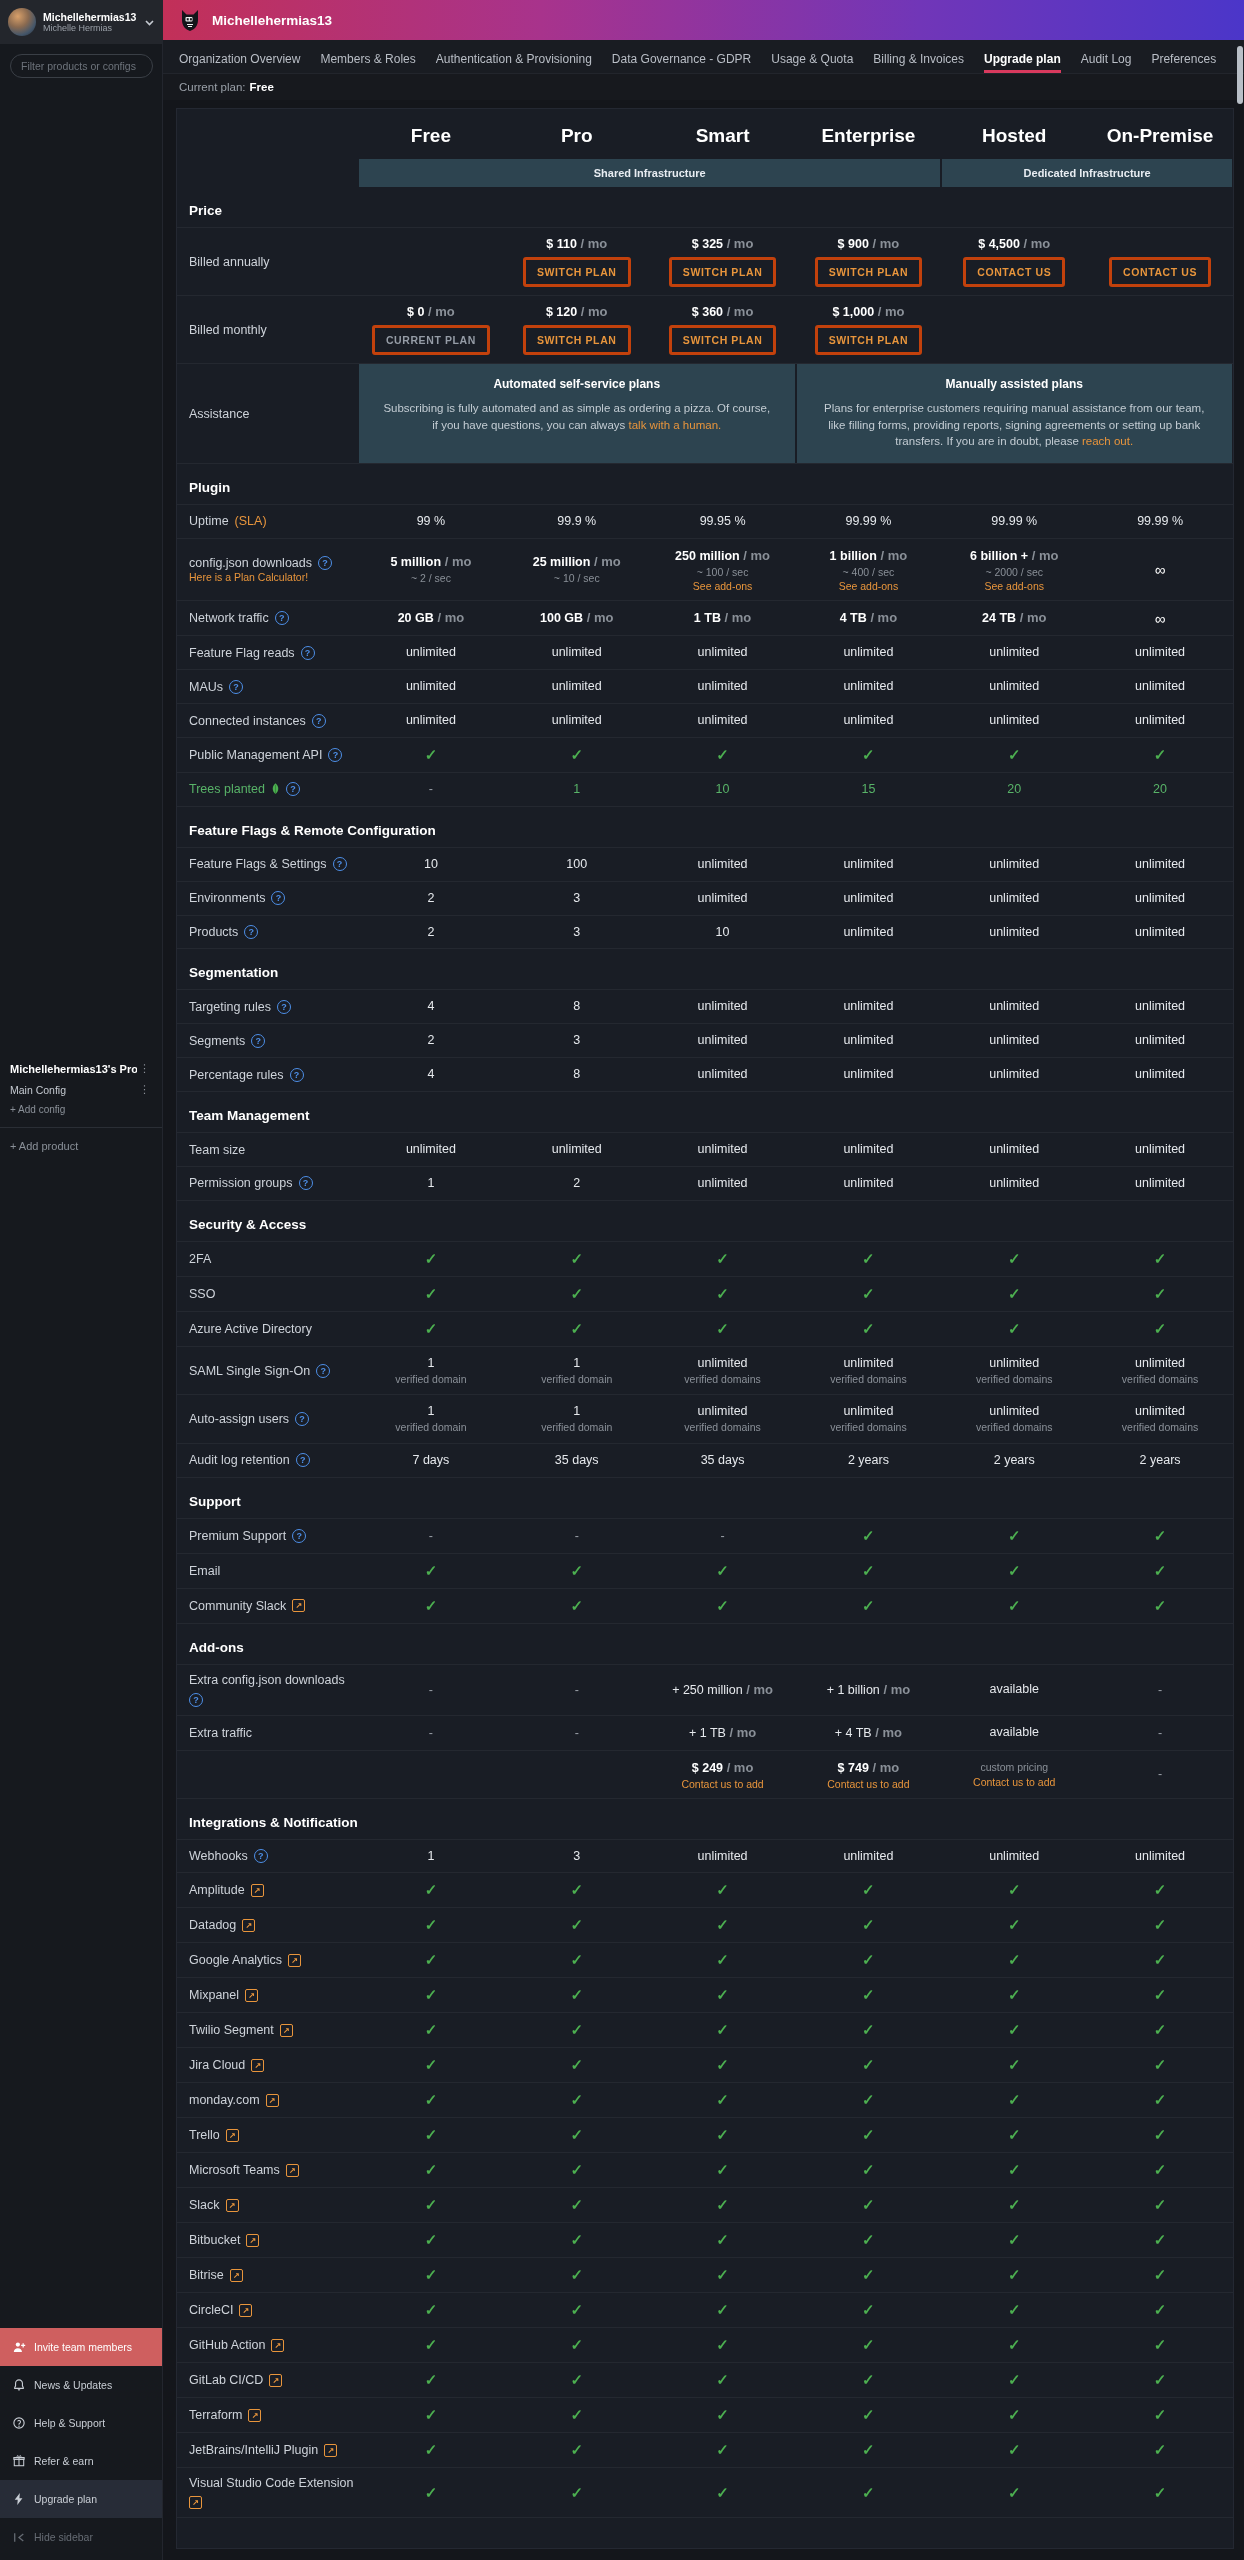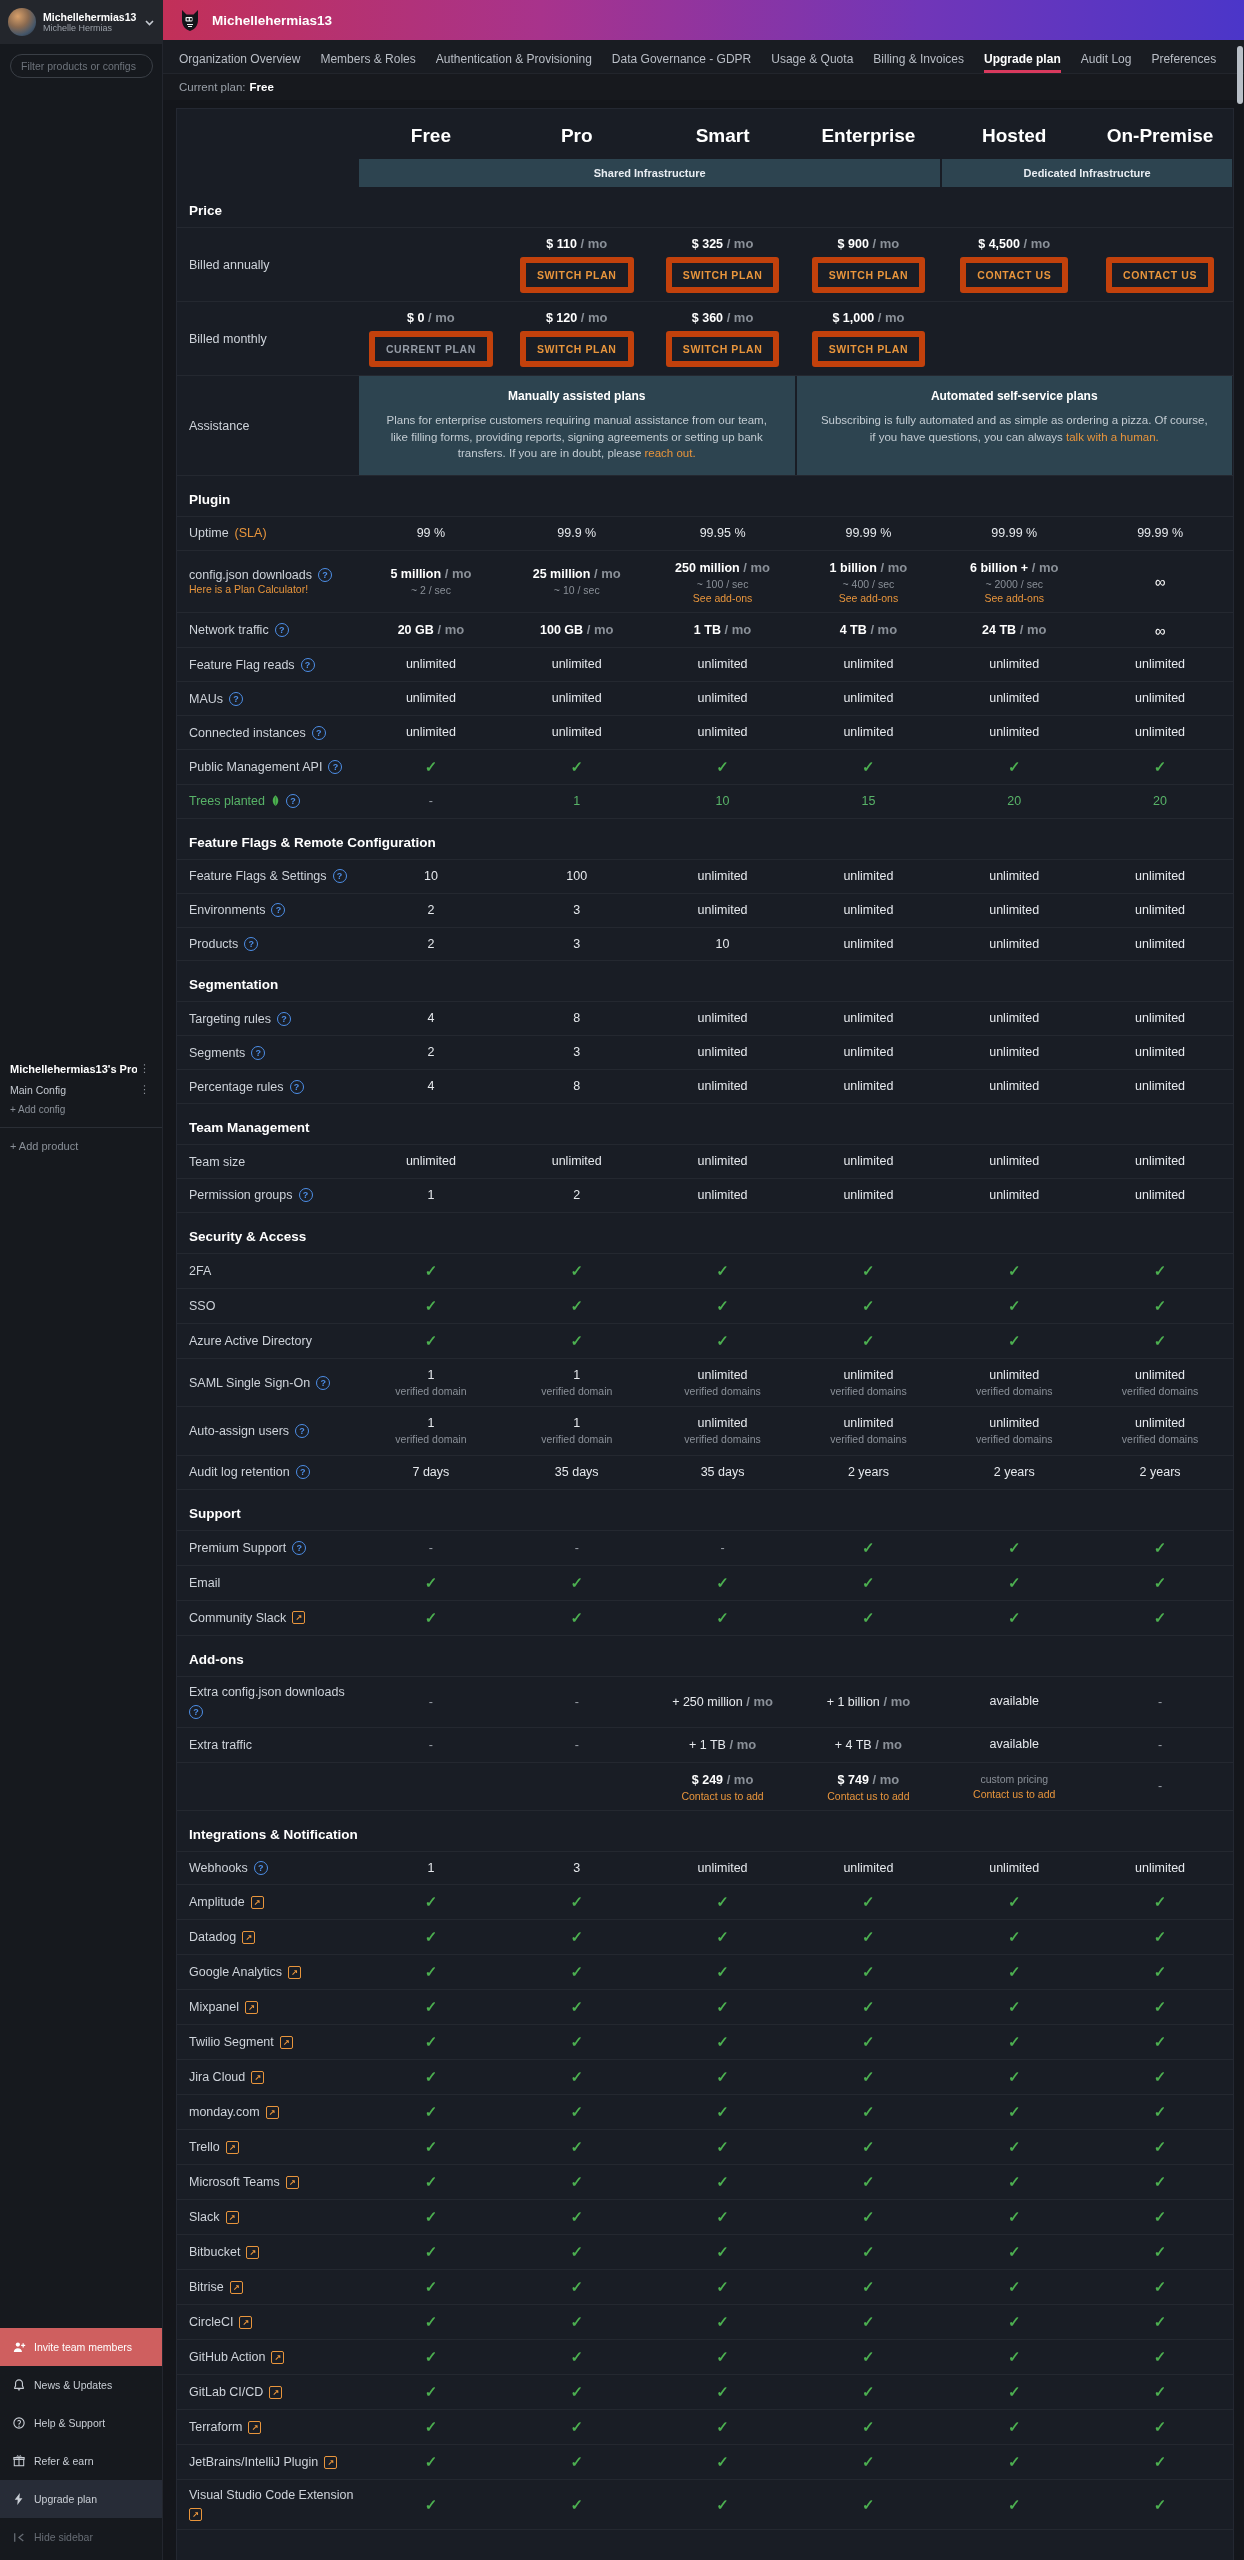--- a/index.html
+++ b/index.html
@@ -60,21 +60,21 @@
   .val b{color:#fff}
   .val.green{color:#58b368}
   .unit{color:#8a9098;font-size:13px;font-weight:bold}
   .sub{font-size:10.5px;color:#8a9098;line-height:1.4}
   .check{color:#4caf50;font-size:15px;font-weight:bold}
   .dash{color:#9aa0a8}
   .inf{color:#fff;font-size:15px}
   .price{font-size:12.5px;margin-bottom:6px}
   .price b{color:#fff}
   .price.sp{visibility:hidden}
-  .pbtn{border:6px solid #c2410c;background:transparent;color:#e8953c;font-size:10.5px;font-weight:bold;letter-spacing:.6px;padding:6px 11px;border-radius:3px;cursor:pointer;font-family:"Liberation Sans",sans-serif;white-space:nowrap}
+  .pbtn{border:3px solid #c2410c;background:transparent;color:#e8953c;font-size:10.5px;font-weight:bold;letter-spacing:.6px;padding:6px 11px;border-radius:3px;cursor:pointer;font-family:"Liberation Sans",sans-serif;white-space:nowrap}
   .pbtn.current{color:#959ca6}
   .currency-wrap{grid-column:2/8;text-align:center;padding:13px 0}
   .cur-line{display:flex;align-items:center;justify-content:center;gap:10px}
   .cur-lab{font-size:12px;font-weight:bold;color:#fff}
   .tgl{width:34px;height:16px;border-radius:9px;background:#f2a94f;position:relative;cursor:pointer;display:inline-block}
   .tgl::after{content:"";position:absolute;left:9px;top:1px;width:14px;height:14px;border-radius:50%;background:#d9882b}
   .cur-note{font-size:11.5px;color:#aab0b8;margin-top:9px}
   .band{background:#2d4450;margin:0 1px;padding:13px 20px;text-align:center;align-self:stretch}
   .band-title{font-size:12px;font-weight:bold;color:#fff;margin-bottom:9px}
   .band-body{font-size:11.5px;color:#c3ccd3;line-height:1.45}
@@ -242,26 +242,26 @@
           <div class="t-cell"></div>
           <div class="t-cell"></div>
         </div>
         <div class="t-row assistance">
           <div class="t-cell label">
             <div class="lab-line">
               <span class="lab">Assistance</span>
             </div>
           </div>
           <div class="band" style="grid-column: span 3;">
+            <div class="band-title">Automated self-service plans</div>
+            <div class="band-body">Subscribing is fully automated and as simple as ordering a pizza. Of course, if you have questions, you can always <span class="olink">talk with a human.</span></div>
+          </div>
+          <div class="band" style="grid-column: span 3;">
             <div class="band-title">Manually assisted plans</div>
             <div class="band-body">Plans for enterprise customers requiring manual assistance from our team, like filling forms, providing reports, signing agreements or setting up bank transfers. If you are in doubt, please <span class="olink">reach out.</span></div>
-          </div>
-          <div class="band" style="grid-column: span 3;">
-            <div class="band-title">Automated self-service plans</div>
-            <div class="band-body">Subscribing is fully automated and as simple as ordering a pizza. Of course, if you have questions, you can always <span class="olink">talk with a human.</span></div>
           </div>
         </div>
         <div class="sec-h">Plugin</div>
         <div class="t-row">
           <div class="t-cell label">
             <div class="lab-line">
               <span class="lab">Uptime</span>
               <span class="suffix">(SLA)</span>
             </div>
           </div>

